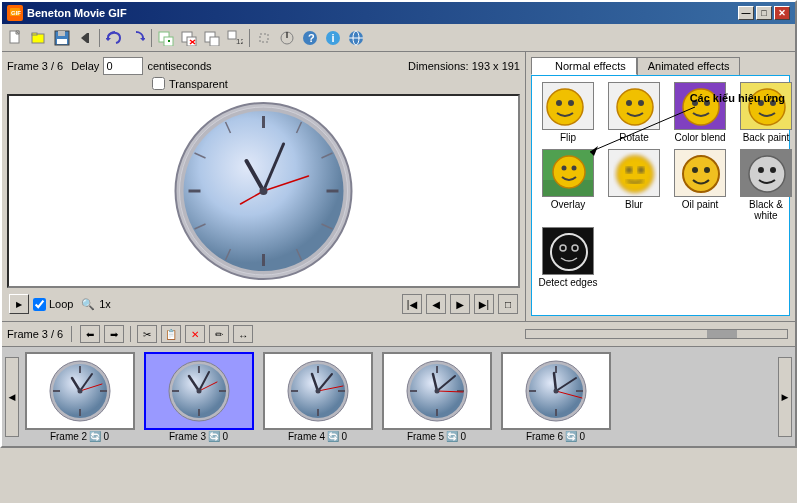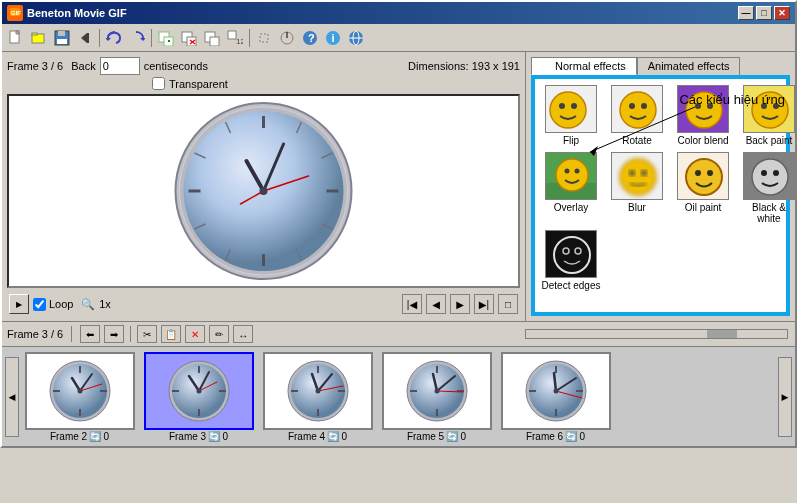--- a/index.html
+++ b/index.html
@@ -222,21 +222,21 @@
 
     .tab.active {
       background: #ffffff;
       border-bottom: 1px solid white;
       z-index: 1;
       position: relative;
       padding-left: 23px;
     }
 
     .effects-panel {
-      border: 4px solid #0ea5e9;
+      border: 1px solid #0ea5e9;
       background: white;
       flex: 1;
       padding: 6px;
       display: grid;
       grid-template-columns: repeat(4, 60px);
       grid-template-rows: repeat(3, auto);
       gap: 6px;
       align-content: start;
     }
 
@@ -376,22 +376,23 @@
     
     .clock-svg {
       width: 100%;
       height: 100%;
     }
 
     .annotation {
       position: absolute;
       right: 10px;
       top: 90px;
-      font-size: 13px;
+      font-size: 11px;
       color: black;
+      font-weight: bold;
     }
   </style>
 </head>
 <body>
 
 <div class="window">
 
   <div class="title-bar">
     <div class="title-bar-left">
       <div class="title-bar-icon">
@@ -512,21 +513,21 @@
   </div>
 
   <div class="content-area">
 
     <div class="left-panel">
 
       <div class="frame-info">
         <div class="frame-info-left">
           <span>Frame 3 / 6</span>
           <div class="delay-row">
-            <span>Back</span>
+            <span>Delay</span>
             <input type="text" class="delay-input" value="0" style="">
             <span>centiseconds</span>
           </div>
         </div>
         <span>Dimensions: 193 x 191</span>
       </div>
       <div class="delay-row" style="margin-bottom:4px; margin-top:-2px; padding-left:145px;">
         <input type="checkbox" style="">
         <span>Transparent</span>
       </div>

